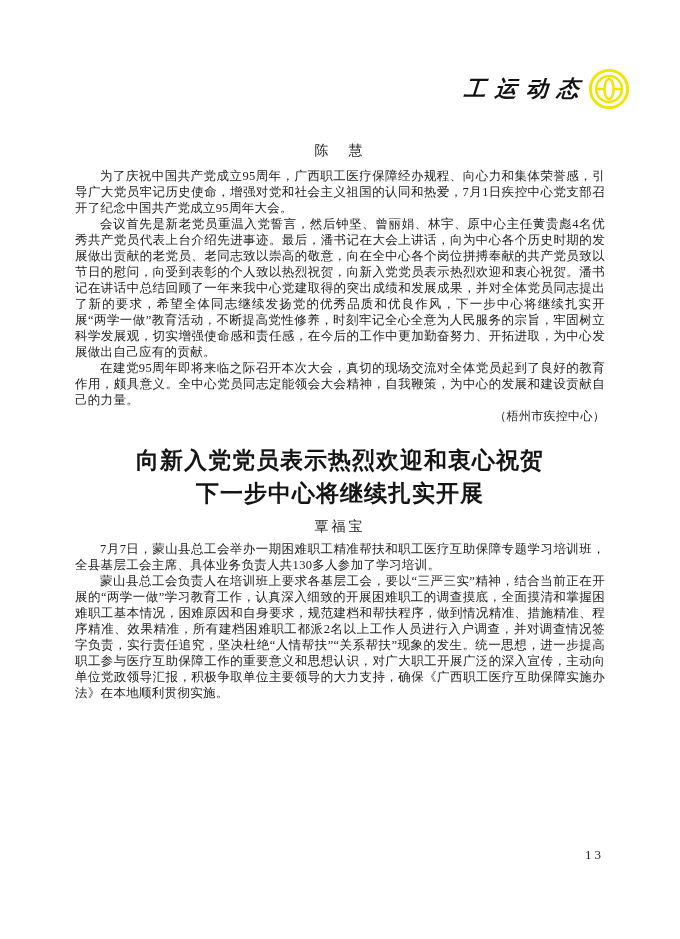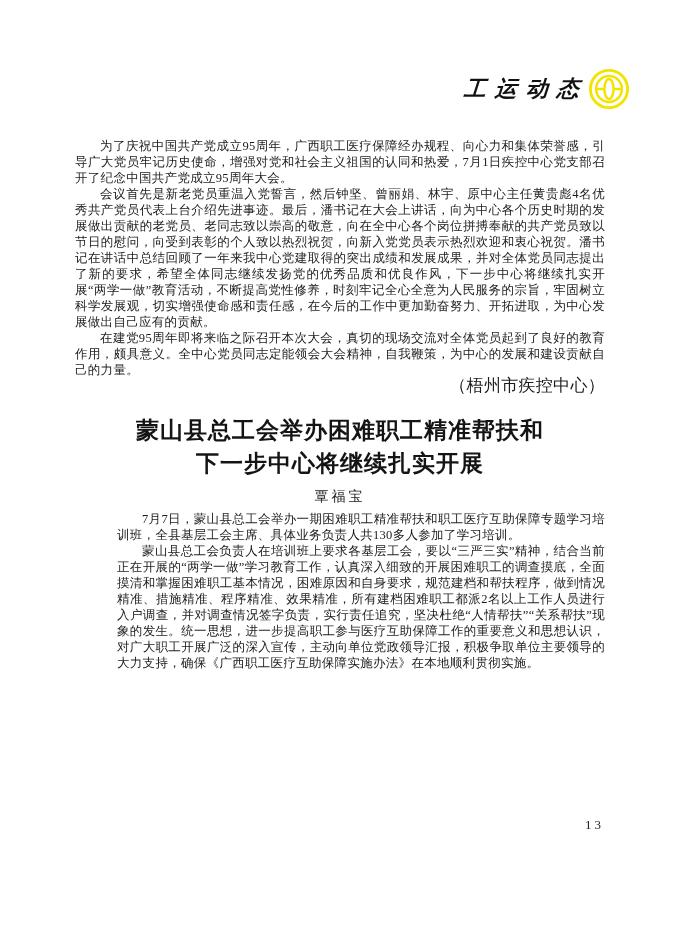--- a/index.html
+++ b/index.html
@@ -47,31 +47,31 @@
 
   .body { margin-top:8px; }
   .body p {
     margin:0; text-indent:2em;
     font-size:12.5px; line-height:16px;
     text-align:justify; text-justify:inter-ideograph;
     letter-spacing:0.3px;
   }
   .attribution {
     text-align:right;
-    font-size:17px; line-height:16px;
+    font-size:12px; line-height:16px;
     letter-spacing:0.3px;
   }
 
   
   .article-2 { margin-top:20px; }
   .article-2 .author { margin-top:8px; font-size:14px; line-height:17px; }
-  .article-2 .body { margin-top:6px;margin-left:42px; }
+  .article-2 .body { margin-top:6px; }
 
   .page-number {
-    position:absolute; top:817px; left:585px;
+    position:absolute; top:847px; left:585px;
     font-size:13px; letter-spacing:3px; color:#222;
   }
 </style>
 </head>
 <body>
 
 <div class="page">
 
   <div class="masthead">
     <span class="masthead-text">工运动态</span>
@@ -84,31 +84,32 @@
           <line x1="9.5" y1="22" x2="17.2" y2="22" stroke-width="2.6"></line>
           <line x1="26.8" y1="22" x2="34.5" y2="22" stroke-width="2.6"></line>
         </g>
       </svg>
     </span>
   </div>
 
   <div class="content">
 
     <section class="article-1">
+      <div class="author">陈　慧</div>
       <div class="body">
         <p>为了庆祝中国共产党成立95周年，广西职工医疗保障经办规程、向心力和集体荣誉感，引导广大党员牢记历史使命，增强对党和社会主义祖国的认同和热爱，7月1日疾控中心党支部召开了纪念中国共产党成立95周年大会。</p>
         <p>会议首先是新老党员重温入党誓言，然后钟坚、曾丽娟、林宇、原中心主任黄贵彪4名优秀共产党员代表上台介绍先进事迹。最后，潘书记在大会上讲话，向为中心各个历史时期的发展做出贡献的老党员、老同志致以崇高的敬意，向在全中心各个岗位拼搏奉献的共产党员致以节日的慰问，向受到表彰的个人致以热烈祝贺，向新入党党员表示热烈欢迎和衷心祝贺。潘书记在讲话中总结回顾了一年来我中心党建取得的突出成绩和发展成果，并对全体党员同志提出了新的要求，希望全体同志继续发扬党的优秀品质和优良作风，下一步中心将继续扎实开展“两学一做”教育活动，不断提高党性修养，时刻牢记全心全意为人民服务的宗旨，牢固树立科学发展观，切实增强使命感和责任感，在今后的工作中更加勤奋努力、开拓进取，为中心发展做出自己应有的贡献。</p>
         <p>在建党95周年即将来临之际召开本次大会，真切的现场交流对全体党员起到了良好的教育作用，颇具意义。全中心党员同志定能领会大会精神，自我鞭策，为中心的发展和建设贡献自己的力量。</p>
         <div class="attribution">（梧州市疾控中心）</div>
       </div>
     </section>
 
     <section class="article-2">
       <div class="art-title title-md">
-        <div>蒙山县总工会举办困难职工精准帮扶和</div>
+        <div>向新入党党员表示热烈欢迎和衷心祝贺</div>
         <div>下一步中心将继续扎实开展</div>
       </div>
       <div class="author">覃福宝</div>
       <div class="body">
         <p>7月7日，蒙山县总工会举办一期困难职工精准帮扶和职工医疗互助保障专题学习培训班，全县基层工会主席、具体业务负责人共130多人参加了学习培训。</p>
         <p>蒙山县总工会负责人在培训班上要求各基层工会，要以“三严三实”精神，结合当前正在开展的“两学一做”学习教育工作，认真深入细致的开展困难职工的调查摸底，全面摸清和掌握困难职工基本情况，困难原因和自身要求，规范建档和帮扶程序，做到情况精准、措施精准、程序精准、效果精准，所有建档困难职工都派2名以上工作人员进行入户调查，并对调查情况签字负责，实行责任追究，坚决杜绝“人情帮扶”“关系帮扶”现象的发生。统一思想，进一步提高职工参与医疗互助保障工作的重要意义和思想认识，对广大职工开展广泛的深入宣传，主动向单位党政领导汇报，积极争取单位主要领导的大力支持，确保《广西职工医疗互助保障实施办法》在本地顺利贯彻实施。</p>
       </div>
     </section>
 
   </div>

